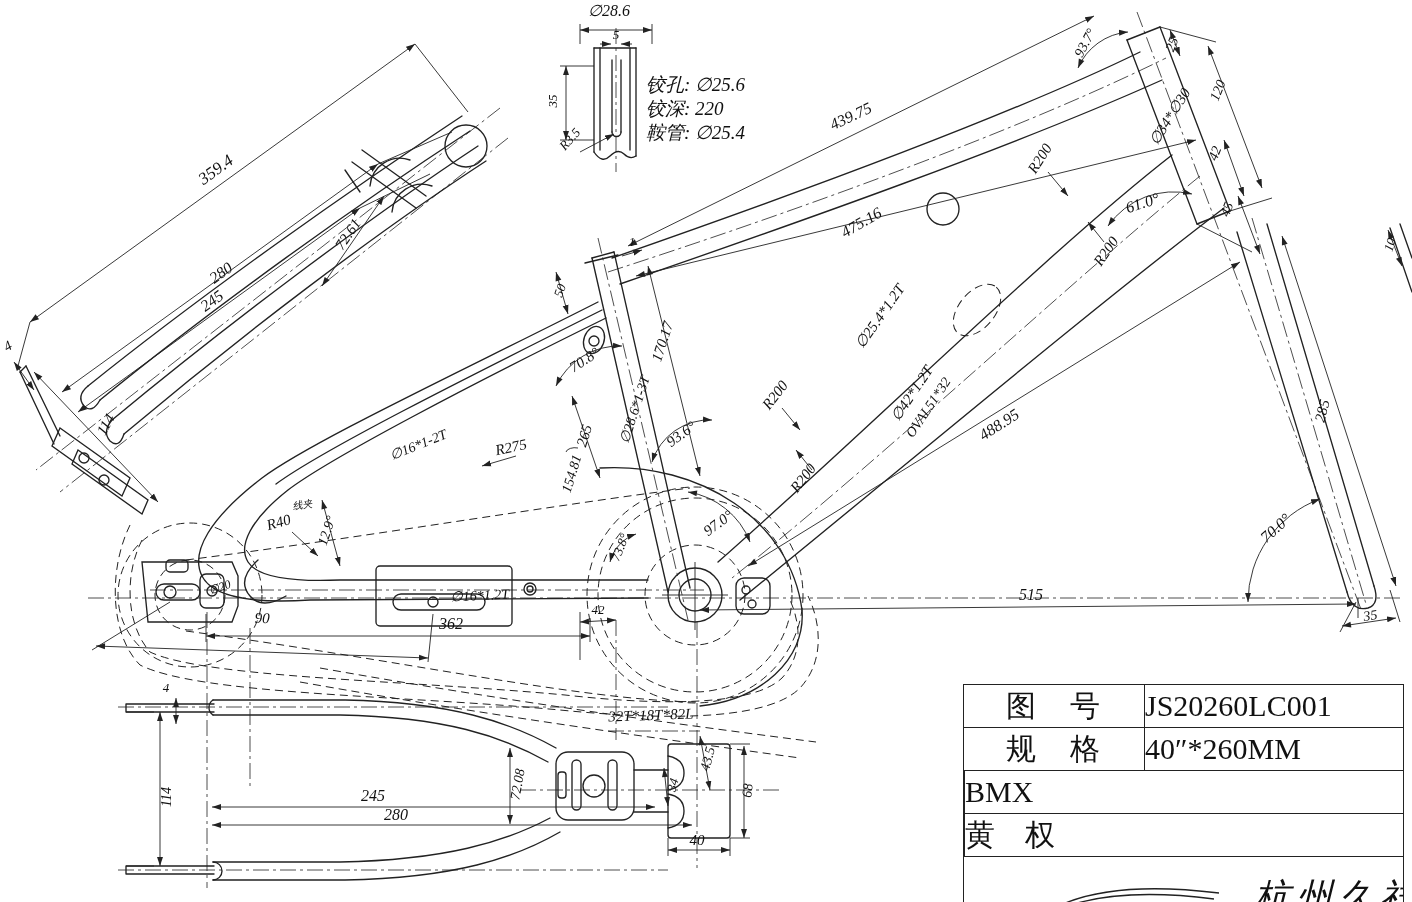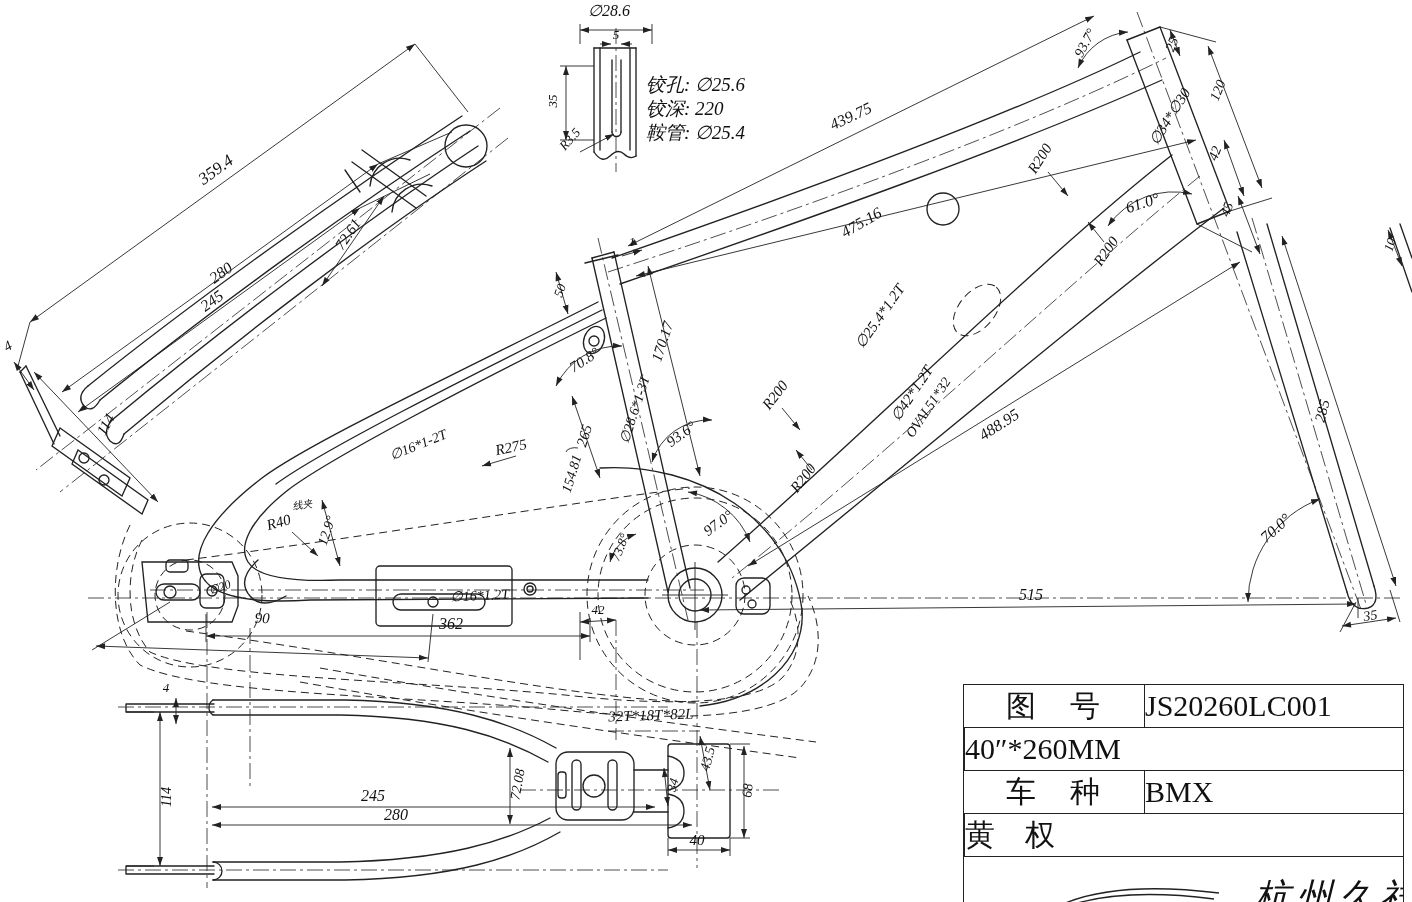--- a/index.html
+++ b/index.html
@@ -330,24 +330,24 @@
         <text x="697" y="845" font-size="15" text-anchor="middle">40</text>
       </g>
 </svg>
 
 <div class="tb">
   <div class="tb-row">
     <div class="tb-label">图　号</div>
     <div class="tb-value">JS20260LC001</div>
   </div>
   <div class="tb-row">
+    <div class="tb-label">规　格</div>
     <div class="tb-value">40″*260MM</div>
   </div>
   <div class="tb-row">
-    <div class="tb-label">车　种</div>
     <div class="tb-value">BMX</div>
   </div>
   <div class="tb-row">
     <div class="tb-value">黄　权</div>
   </div>
   <div class="tb-logo-row">
     <svg class="tb-logo" width="200" height="40">
       <path d="M5,34 Q60,2 175,16" stroke="#222" stroke-width="1.4" fill="none"></path>
       <path d="M2,38 Q60,8 170,22" stroke="#222" stroke-width="1.4" fill="none"></path>
       <path d="M10,38 L150,38" stroke="#222" stroke-width="4" fill="none" stroke-dasharray="10 4"></path>

